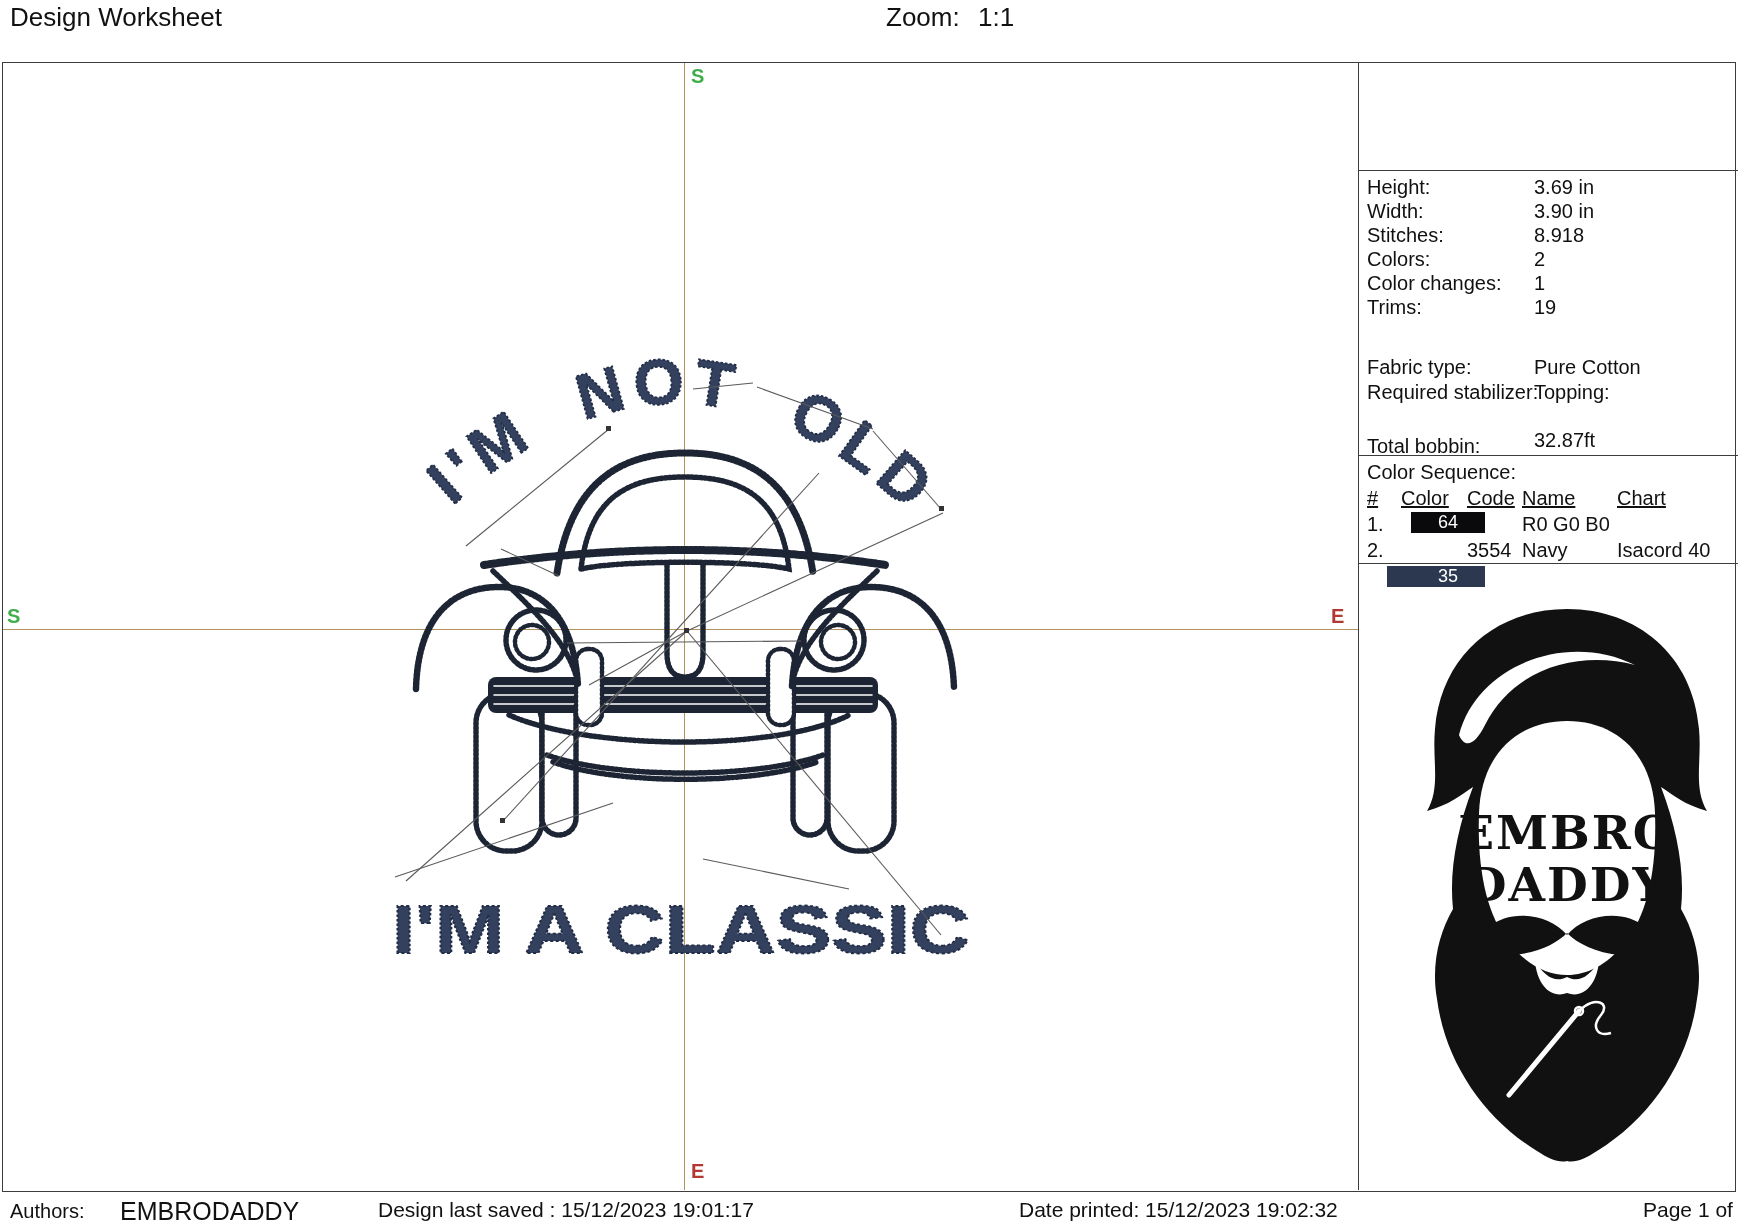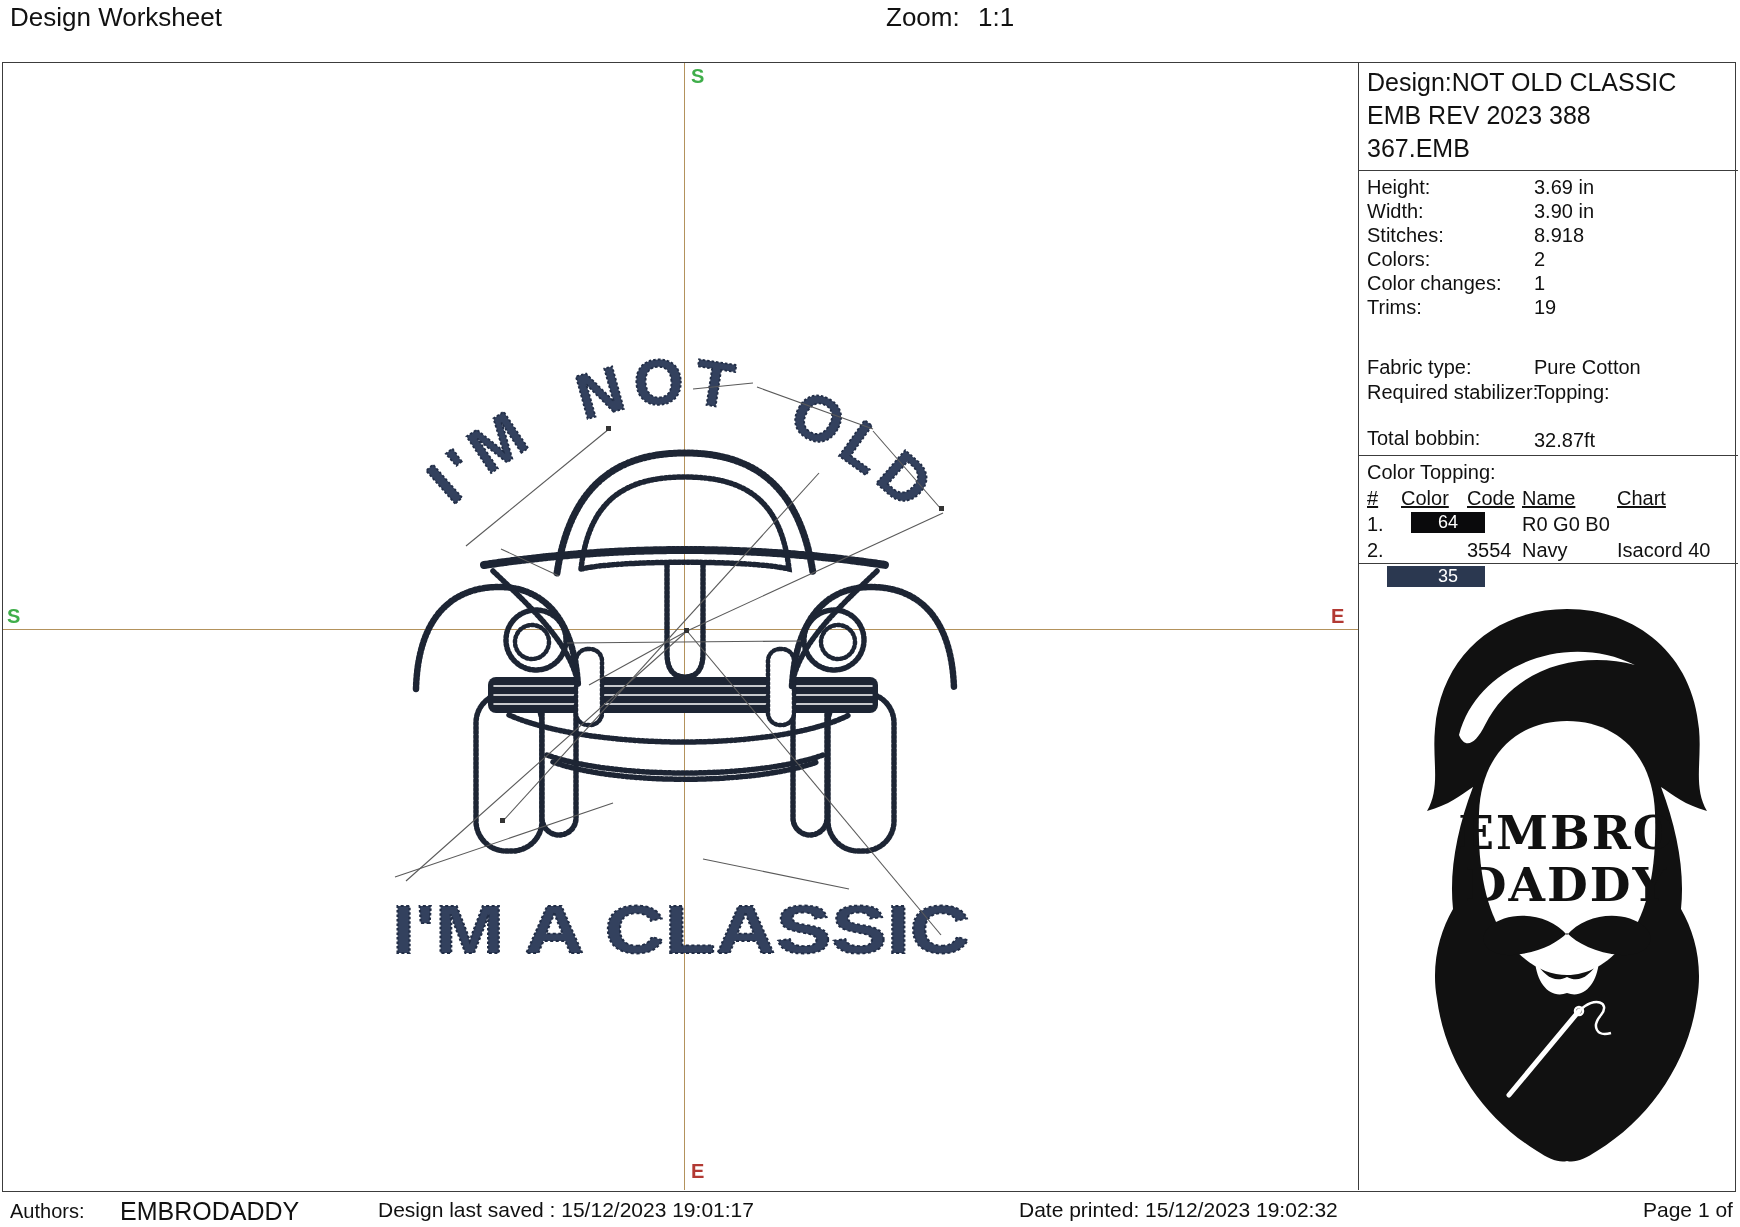--- a/index.html
+++ b/index.html
@@ -172,48 +172,45 @@
         <path d="M306,290 L208,344"></path>
         <rect x="303" y="287" width="5" height="5" fill="#333" stroke="none"></rect>
         <rect x="225" y="85" width="5" height="5" fill="#333" stroke="none"></rect>
         <rect x="558" y="165" width="5" height="5" fill="#333" stroke="none"></rect>
         <rect x="119" y="477" width="5" height="5" fill="#333" stroke="none"></rect>
       </g>
     </svg>
   </div>
 
   <div class="abs panel">
-    <div class="abs panel-title">Design:NOT OLD CLASSIC
-EMB REV 2023 388
-367.EMB</div>
     <div class="abs sep sep1"></div>
 
     <div class="abs spec-label" style="top:113px">Height:</div>
     <div class="abs spec-value" style="top:113px">3.69 in</div>
     <div class="abs spec-label" style="top:137px">Width:</div>
     <div class="abs spec-value" style="top:137px">3.90 in</div>
     <div class="abs spec-label" style="top:161px">Stitches:</div>
     <div class="abs spec-value" style="top:161px">8.918</div>
     <div class="abs spec-label" style="top:185px">Colors:</div>
     <div class="abs spec-value" style="top:185px">2</div>
     <div class="abs spec-label" style="top:209px">Color changes:</div>
     <div class="abs spec-value" style="top:209px">1</div>
     <div class="abs spec-label" style="top:233px">Trims:</div>
     <div class="abs spec-value" style="top:233px">19</div>
 
     <div class="abs spec-label" style="top:293px">Fabric type:</div>
     <div class="abs spec-value" style="top:293px">Pure Cotton</div>
     <div class="abs spec-label" style="top:318px">Required stabilizer:</div>
     <div class="abs spec-value" style="top:318px">Topping:</div>
-    <div class="abs spec-label" style="top:364px">Total bobbin:</div>
+    <div class="abs spec-label" style="top:372px">Total bobbin:</div>
     <div class="abs spec-value" style="top:366px">32.87ft</div>
 
     <div class="abs sep sep2"></div>
 
-    <div class="abs cs-heading">Color Topping:</div>
+    <div class="abs cs-heading">Color Sequence:</div>
     <div class="abs cs-h cs-c0">#</div>
     <div class="abs cs-h cs-c1">Color</div>
     <div class="abs cs-h cs-c2">Code</div>
     <div class="abs cs-h cs-c3">Name</div>
     <div class="abs cs-h cs-c4">Chart</div>
 
     <div class="abs cs-row cs-r0 cs-c0">1.</div>
     <div class="abs swatch sw-r0" style="background-color: rgb(10, 10, 12);">64</div>
     <div class="abs cs-row cs-r0 cs-c2"></div>
     <div class="abs cs-row cs-r0 cs-c3">R0 G0 B0</div>

